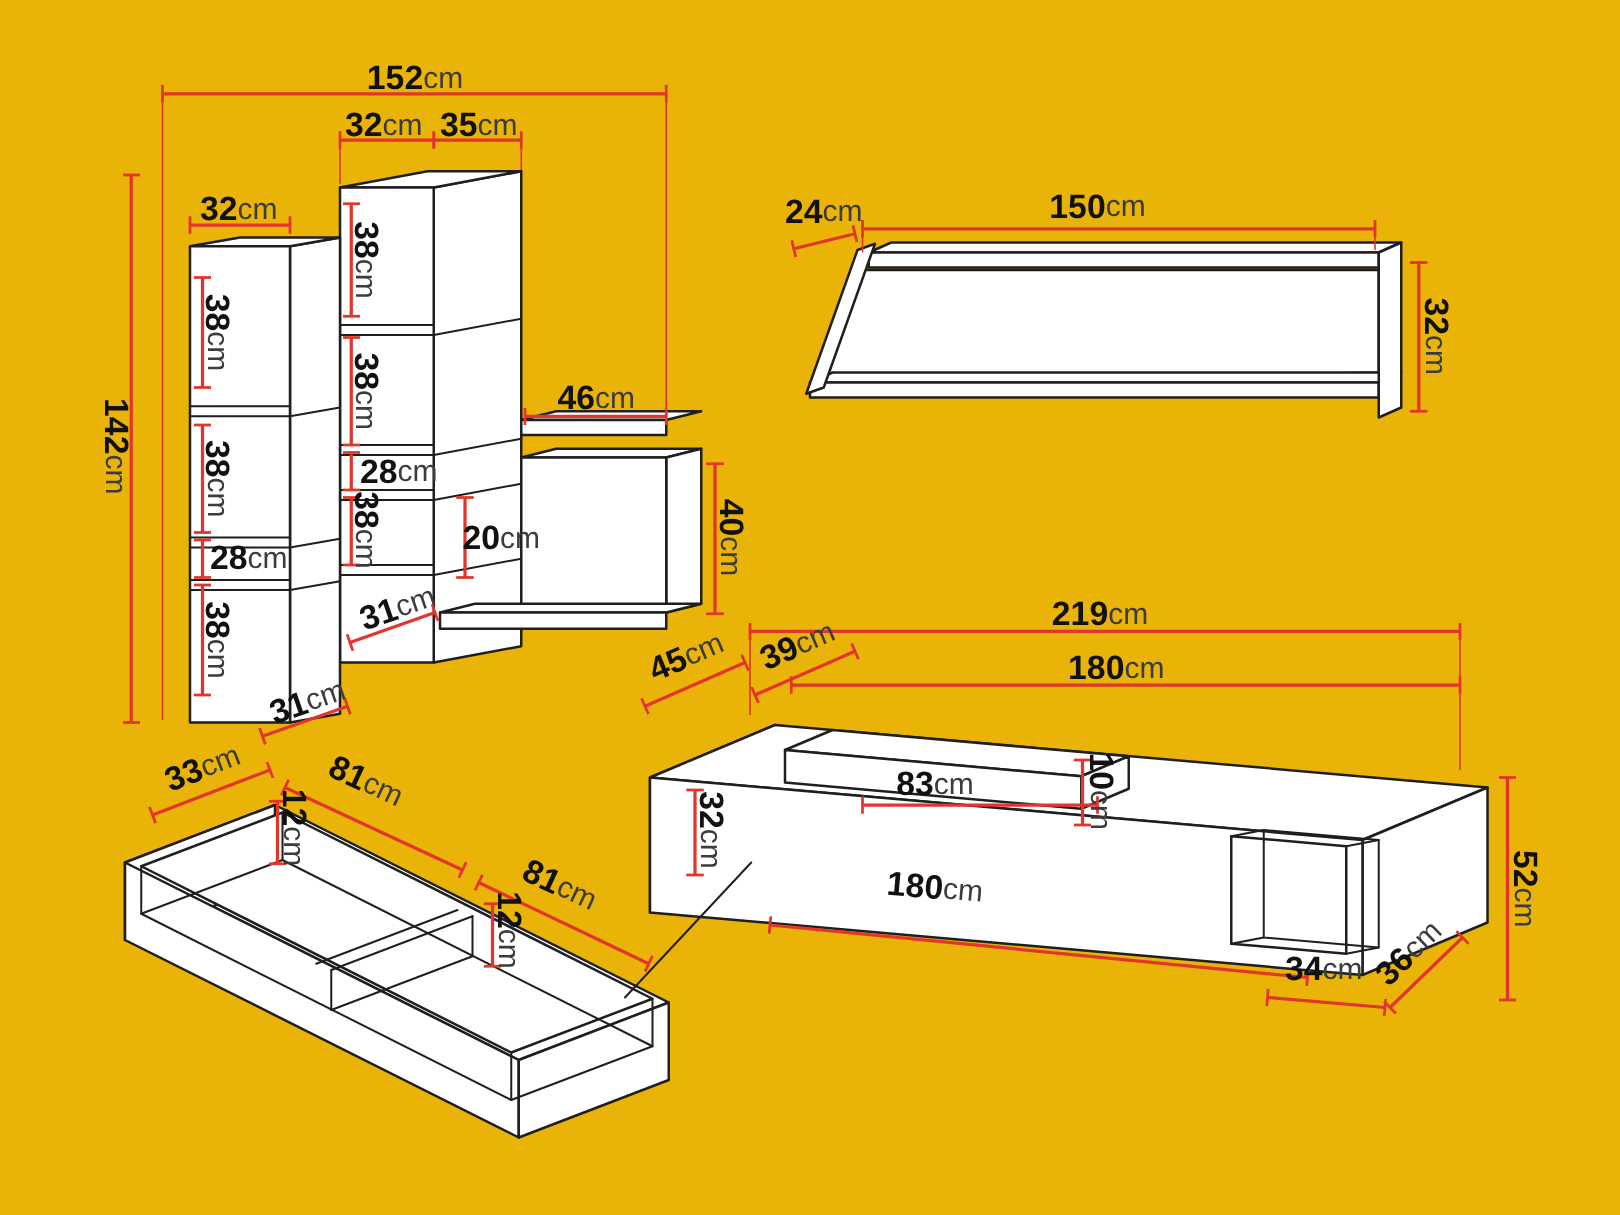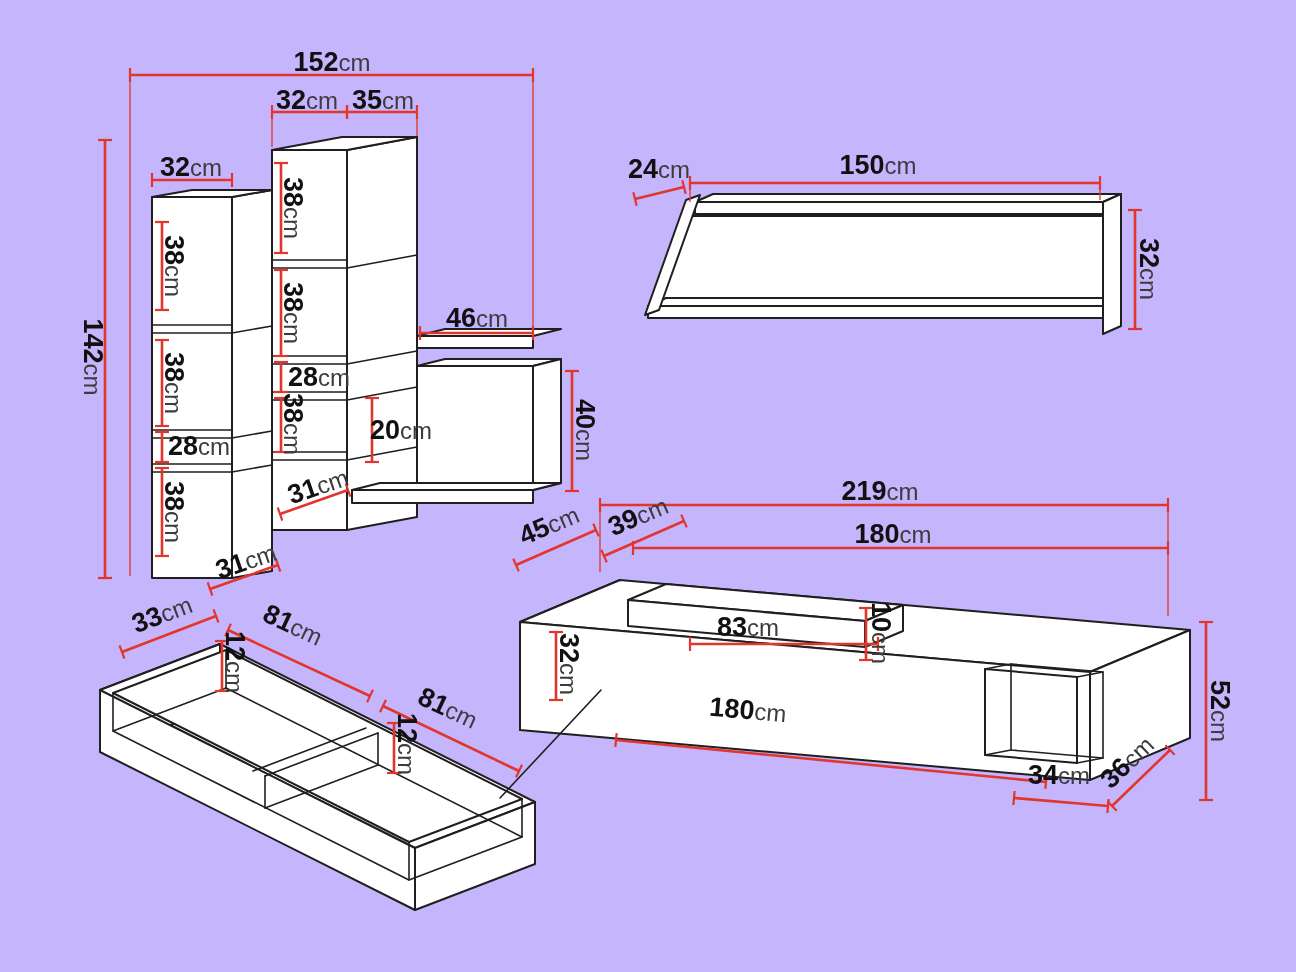--- a/index.html
+++ b/index.html
@@ -1,16 +1,16 @@
 <!DOCTYPE html>
 <html><head>
 <meta charset="utf-8">
 <style>
   html,body{margin:0;padding:0;background:#fff;}
-  .stage{position:relative;width:1296px;height:972px;background:#c4b5fd;overflow:hidden;}
+  .stage{position:relative;width:1296px;height:972px;background:#eab308;overflow:hidden;}
   svg{display:block;}
   .face{fill:#ffffff;stroke:#1f1f1f;stroke-width:2;stroke-linejoin:round;}
   .ln{stroke:#1f1f1f;stroke-width:2;fill:none;stroke-linecap:round;stroke-linejoin:round;}
   .ln.thin{stroke-width:1.6;}
   .dim{stroke:#e2352b;stroke-width:2.6;fill:none;marker-start:url(#tick);marker-end:url(#tick);}
   .leader{stroke:#e2352b;stroke-width:1.3;fill:none;}
   .midtick{stroke:#e2352b;stroke-width:2.4;fill:none;}
   text.lbl{font-family:"Liberation Sans",sans-serif;fill:#141414;dominant-baseline:central;}
   .num{font-weight:700;font-size:27px;fill:#111;}
   .unit{font-weight:400;font-size:24px;fill:#3c3c3c;}

